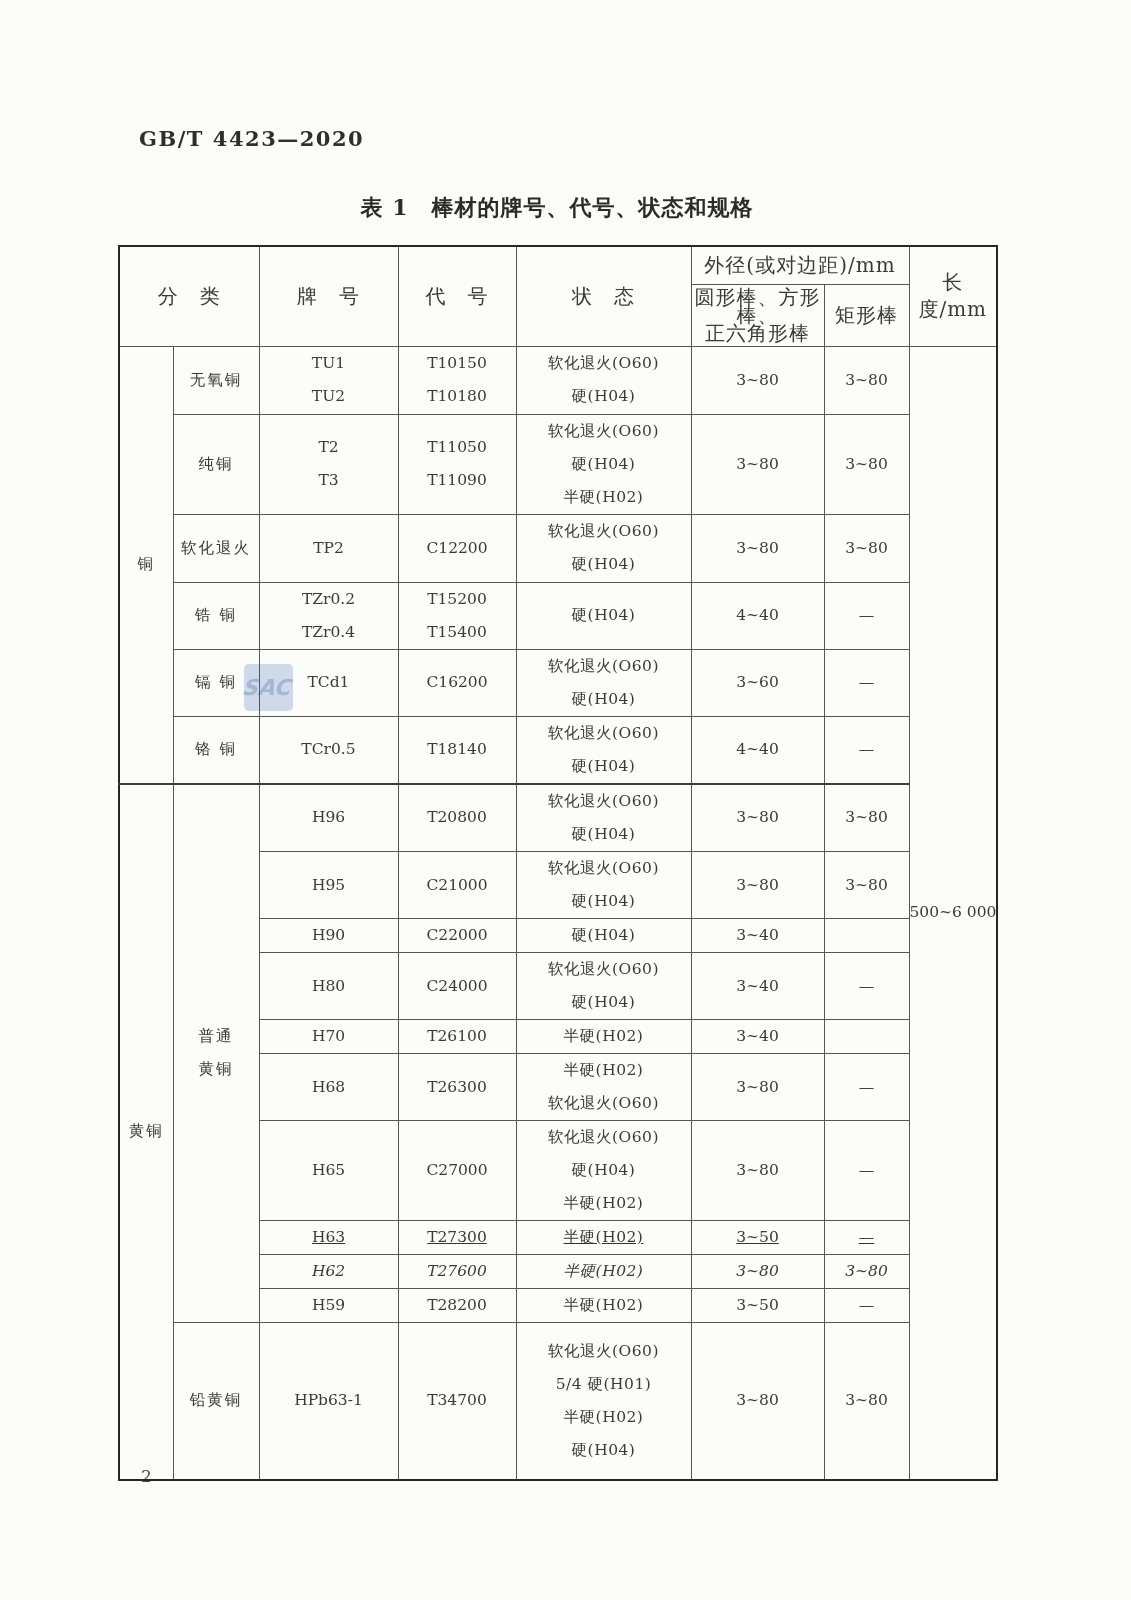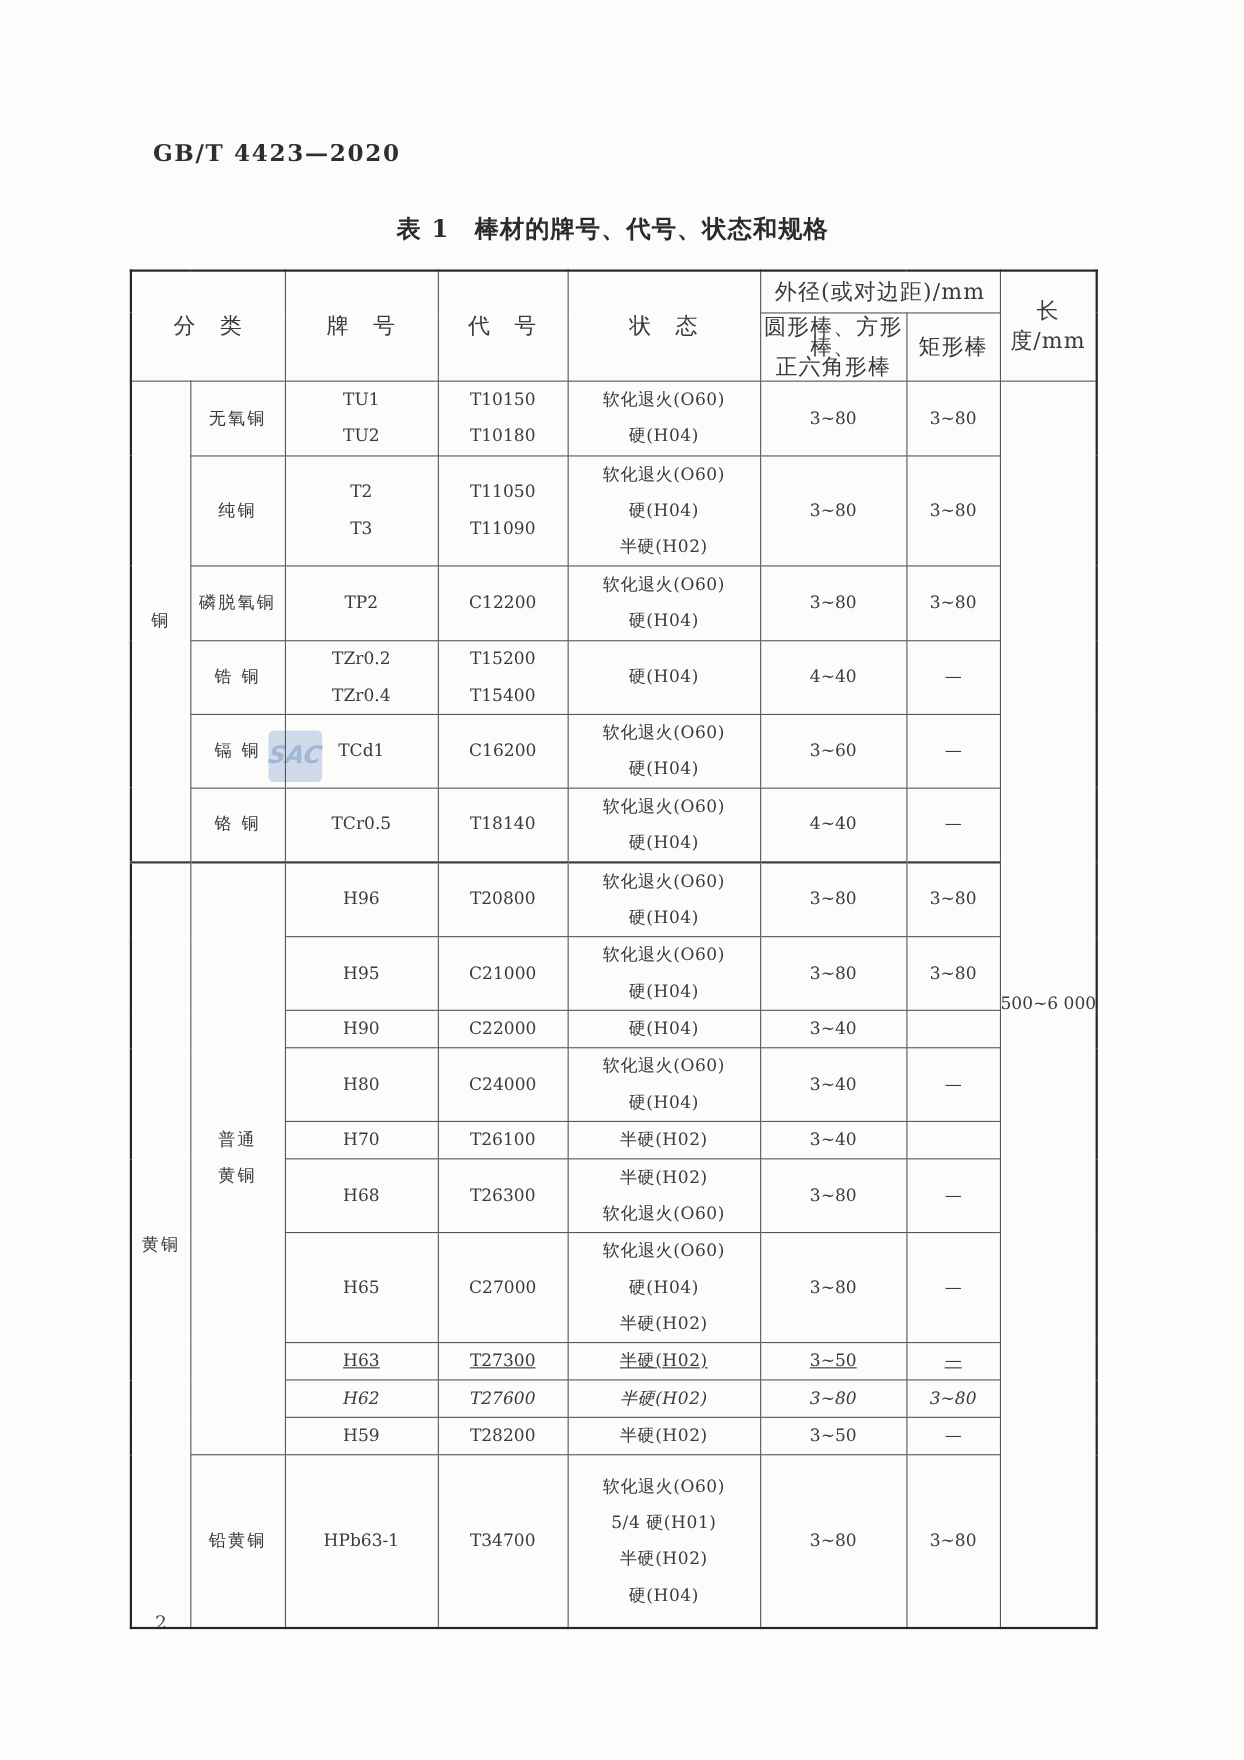--- a/index.html
+++ b/index.html
@@ -144,21 +144,21 @@
         </td>
         <td data-name="round-bar-cell">
           <div class="cell-line" data-name="cell-line">3~80</div>
         </td>
         <td data-name="rect-bar-cell">
           <div class="cell-line" data-name="cell-line">3~80</div>
         </td>
       </tr>
       <tr style="height: 68px;">
         <td data-name="subcategory-cell">
-          <div class="cell-line" data-name="cell-line">磷脱氧铜</div>
+          <div class="cell-line" data-name="cell-line">软化退火</div>
         </td>
         <td data-name="grade-cell">
           <div class="cell-line" data-name="cell-line">TP2</div>
         </td>
         <td data-name="code-cell">
           <div class="cell-line" data-name="cell-line">C12200</div>
         </td>
         <td data-name="temper-cell">
           <div class="cell-line" data-name="cell-line">软化退火(O60)</div>
           <div class="cell-line" data-name="cell-line">硬(H04)</div>

